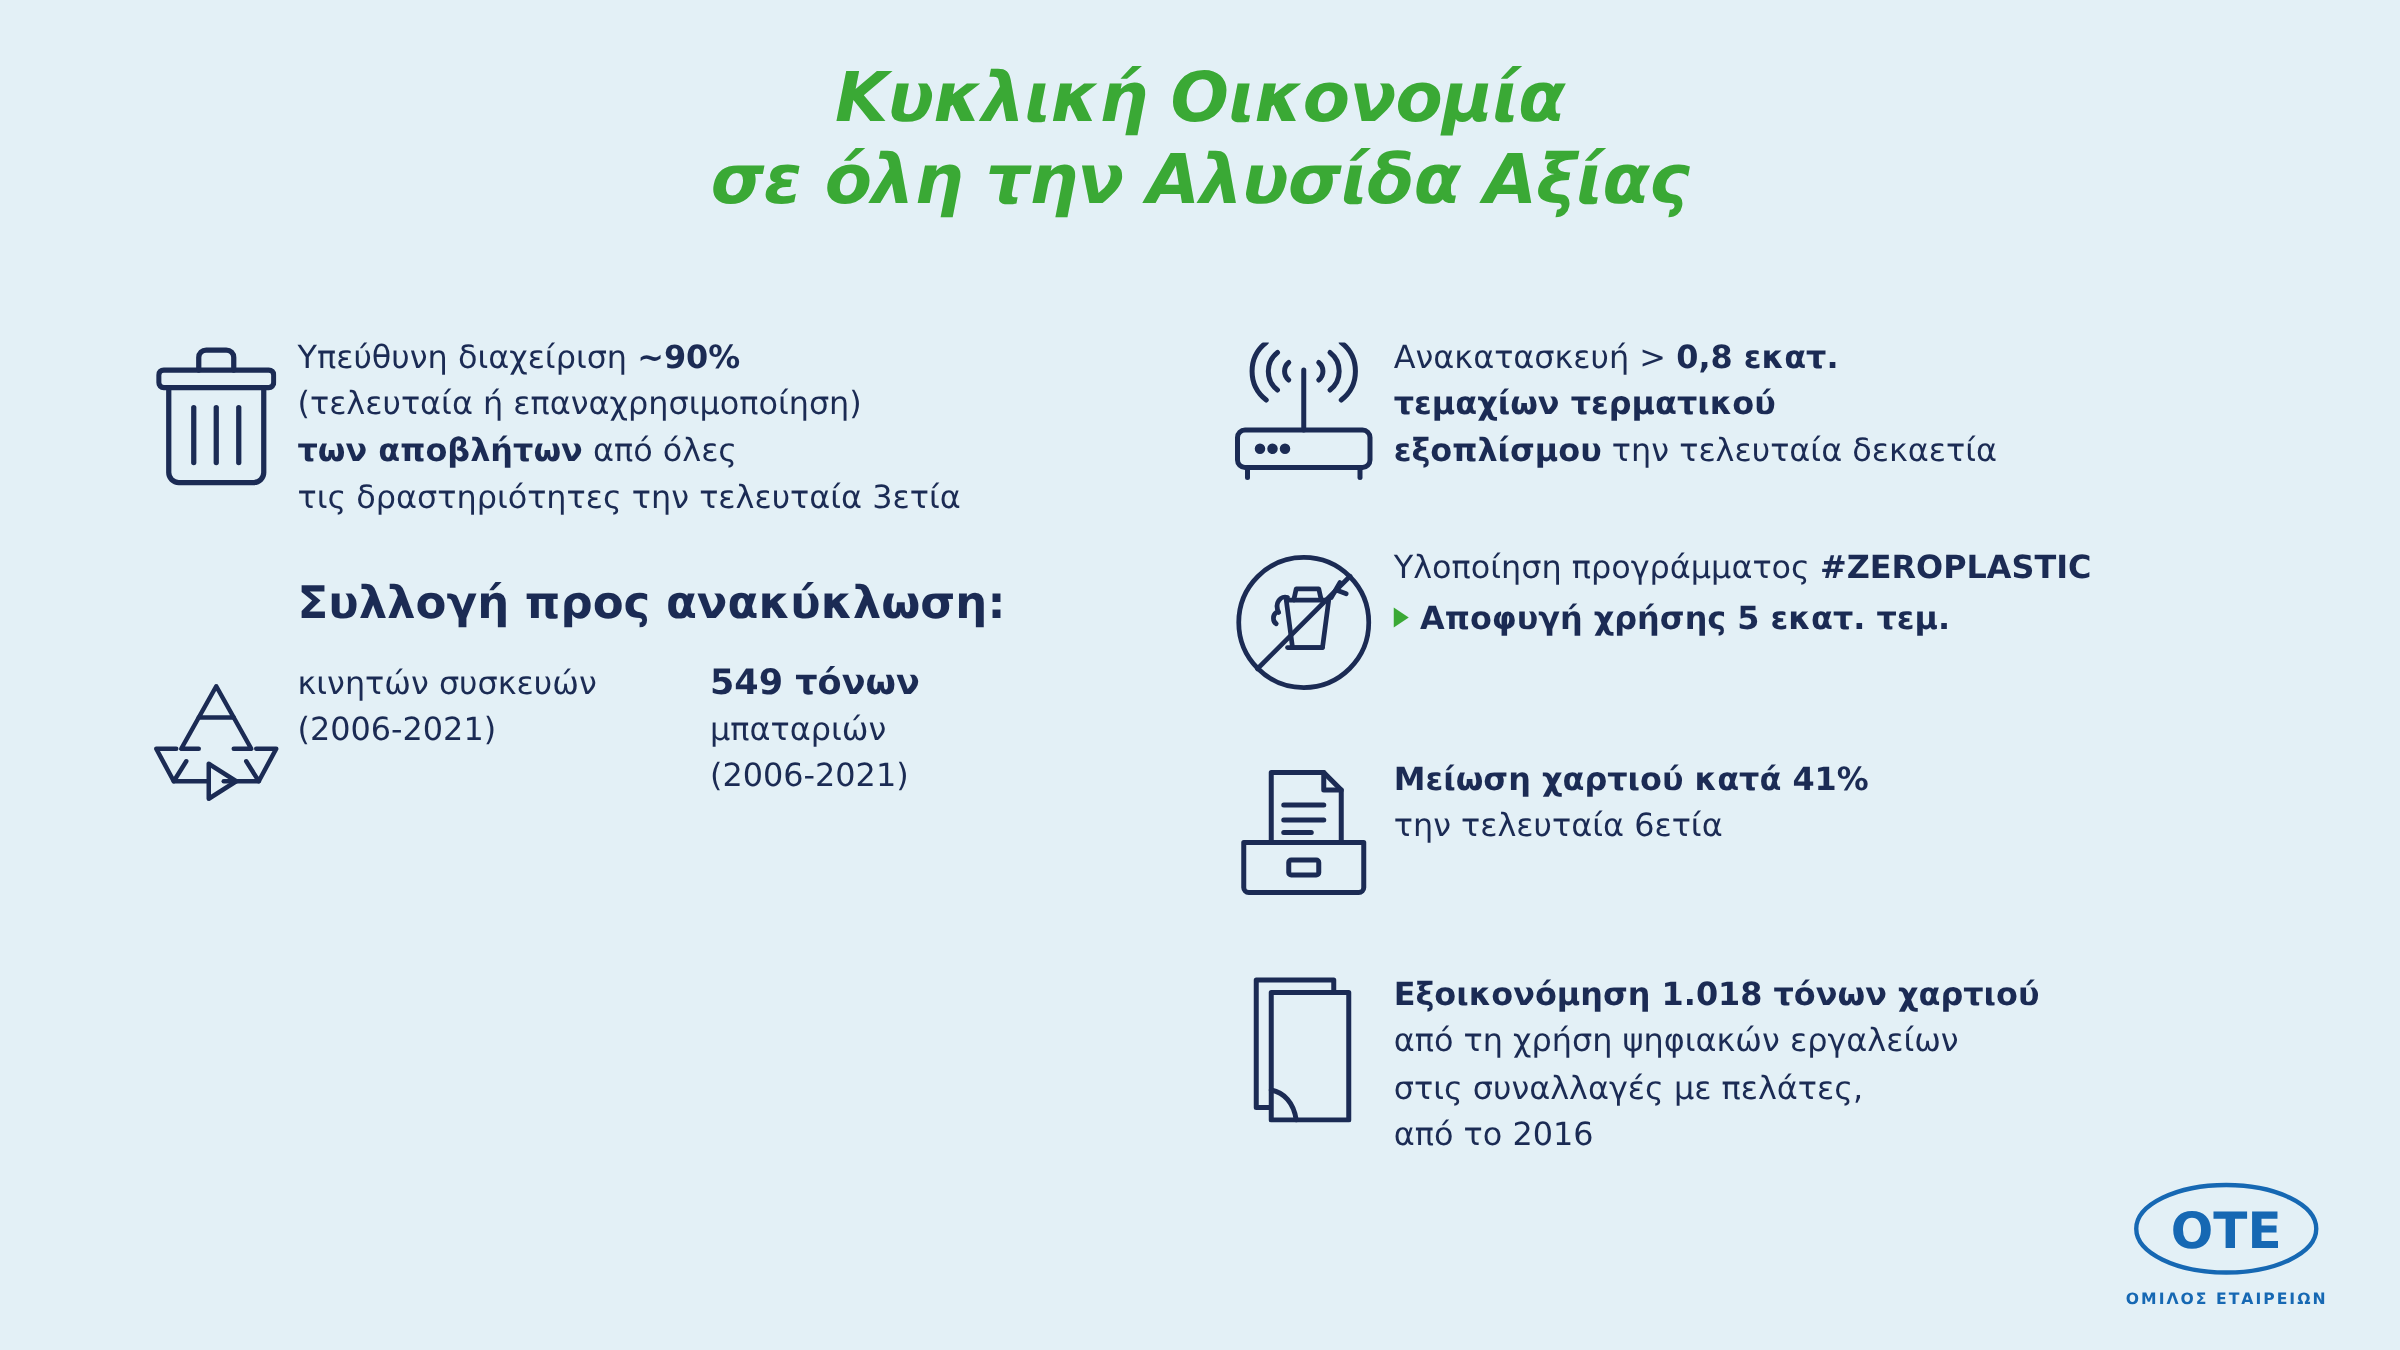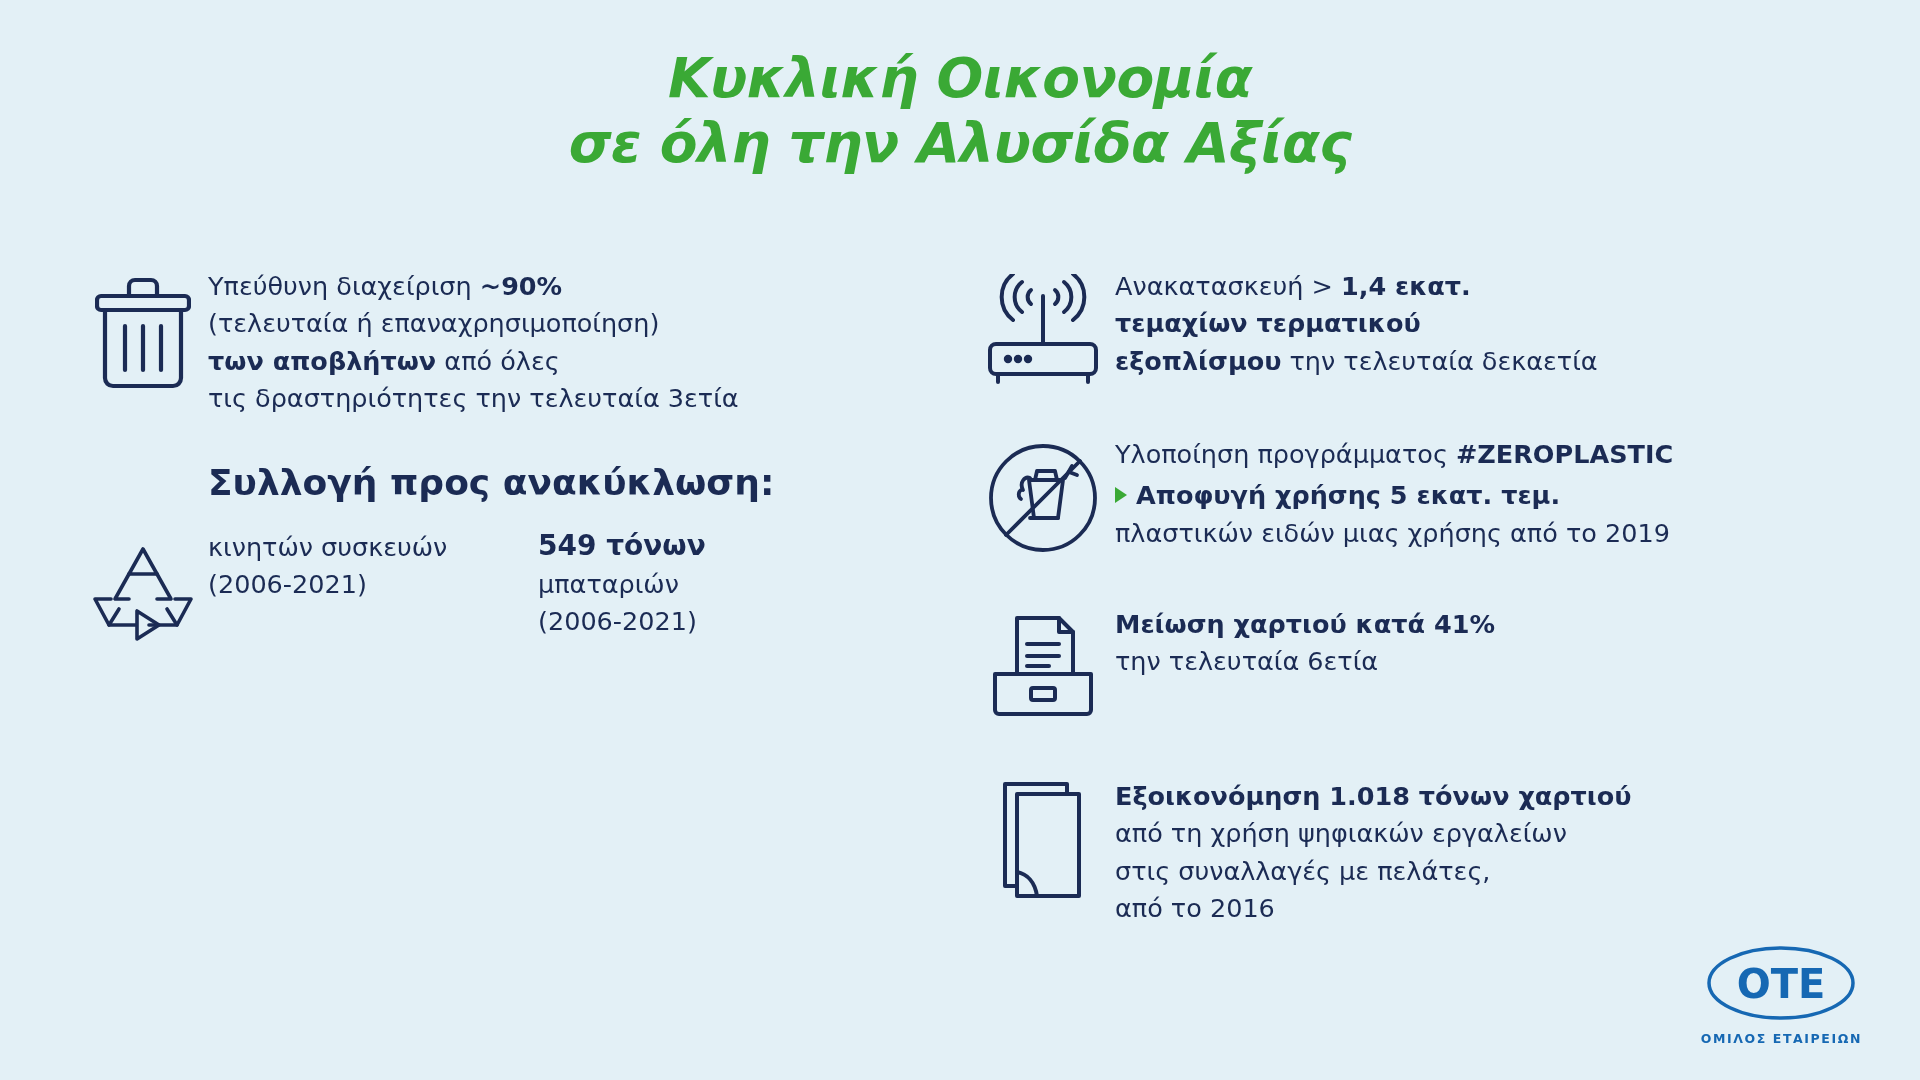--- a/index.html
+++ b/index.html
@@ -33,21 +33,21 @@
   }
 
   
   .columns {
     position: absolute;
     top: 268px;
     left: 0;
     width: 1920px;
     display: flex;
   }
-  .col-left  { width: 930px; padding-left: 78px; }
+  .col-left  { width: 930px; padding-left: 108px; }
   .col-right { width: 990px; padding-left: 40px; }
 
   .item {
     display: flex;
     align-items: flex-start;
   }
 
   .icon-cell {
     flex: 0 0 auto;
     display: flex;
@@ -191,21 +191,21 @@
           <path d="M12 70 h94 a6 6 0 0 1 6 6 v18 a6 6 0 0 1 -6 6 h-94 a6 6 0 0 1 -6 -6 v-18 a6 6 0 0 1 6 -6 z"></path>
           <line x1="14" y1="100" x2="14" y2="108"></line>
           <line x1="104" y1="100" x2="104" y2="108"></line>
           <circle cx="24" cy="85" r="2.2" fill="#1b2b54"></circle>
           <circle cx="34" cy="85" r="2.2" fill="#1b2b54"></circle>
           <circle cx="44" cy="85" r="2.2" fill="#1b2b54"></circle>
         </svg>
       </div>
       <div class="text-cell">
         <div class="ln">
-          <span>Ανακατασκευή &gt; </span><span class="b">1,4 εκατ.</span>
+          <span>Ανακατασκευή &gt; </span><span class="b">0,8 εκατ.</span>
         </div>
         <div class="ln b">τεμαχίων τερματικού</div>
         <div class="ln">
           <span class="b">εξοπλίσμου</span><span> την τελευταία δεκαετία</span>
         </div>
       </div>
     </div>
 
     <div class="item" style="margin-bottom:48px;">
       <div class="icon-cell" style="width:145px;padding-top:2px;">
@@ -221,21 +221,20 @@
           <path d="M47 80 h28"></path>
         </svg>
       </div>
       <div class="text-cell">
         <div class="ln">
           <span>Υλοποίηση προγράμματος </span><span class="b">#ZEROPLASTIC</span>
         </div>
         <div class="ln" style="margin-top:4px;">
           <span class="green-tri"></span><span class="b">Αποφυγή χρήσης 5 εκατ. τεμ.</span>
         </div>
-        <div class="ln">πλαστικών ειδών μιας χρήσης από το 2019</div>
       </div>
     </div>
 
     <div class="item" style="margin-bottom:56px;">
       <div class="icon-cell" style="width:145px;padding-top:4px;">
         <svg width="112" height="112" viewBox="0 0 112 112" fill="none" stroke="#1b2b54" stroke-width="4" stroke-linecap="round" stroke-linejoin="round">
           <path d="M30 8 h42 l14 14 v42 h-56 z"></path>
           <path d="M72 8 v14 h14"></path>
           <line x1="40" y1="34" x2="72" y2="34"></line>
           <line x1="40" y1="46" x2="72" y2="46"></line>

